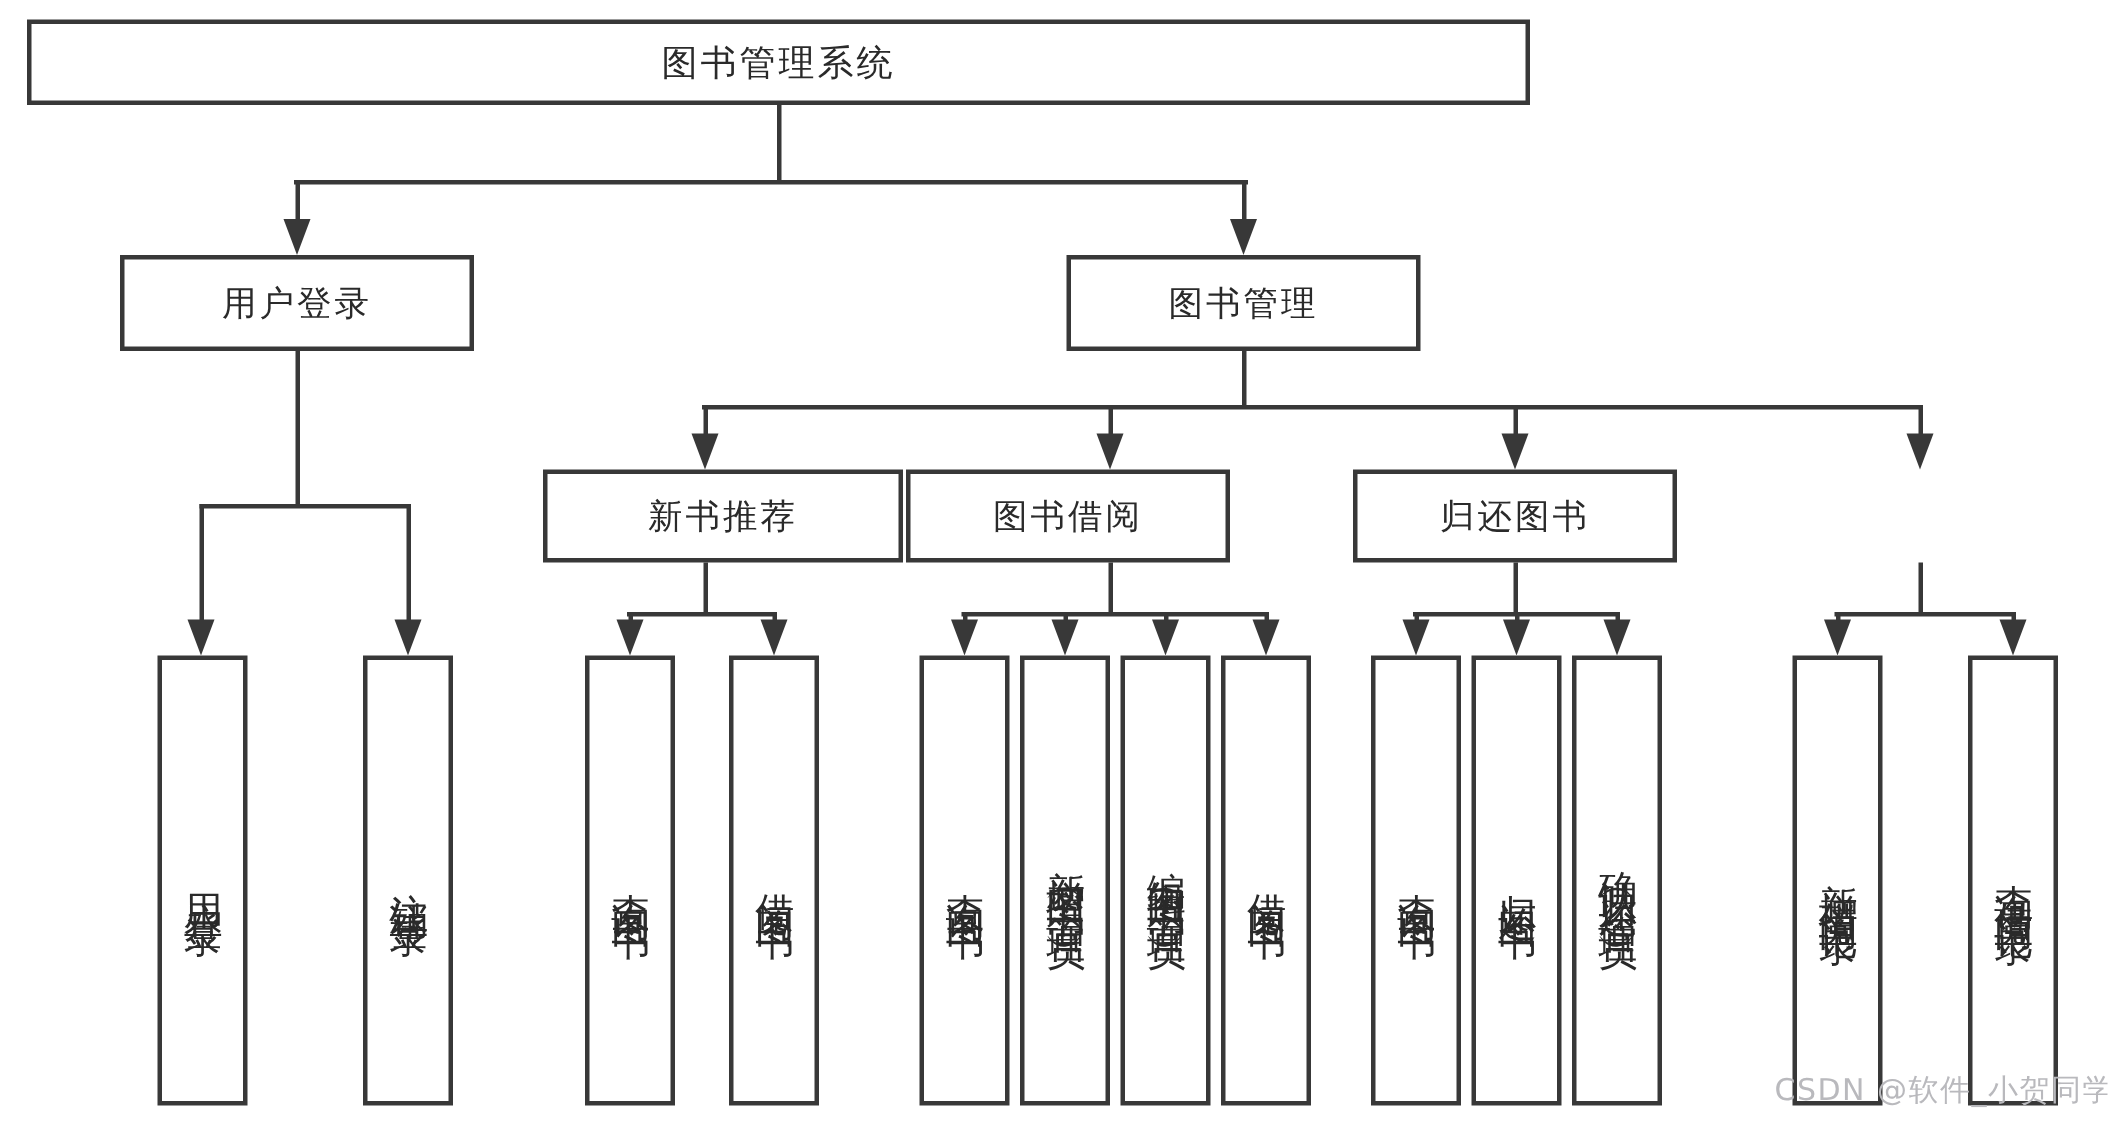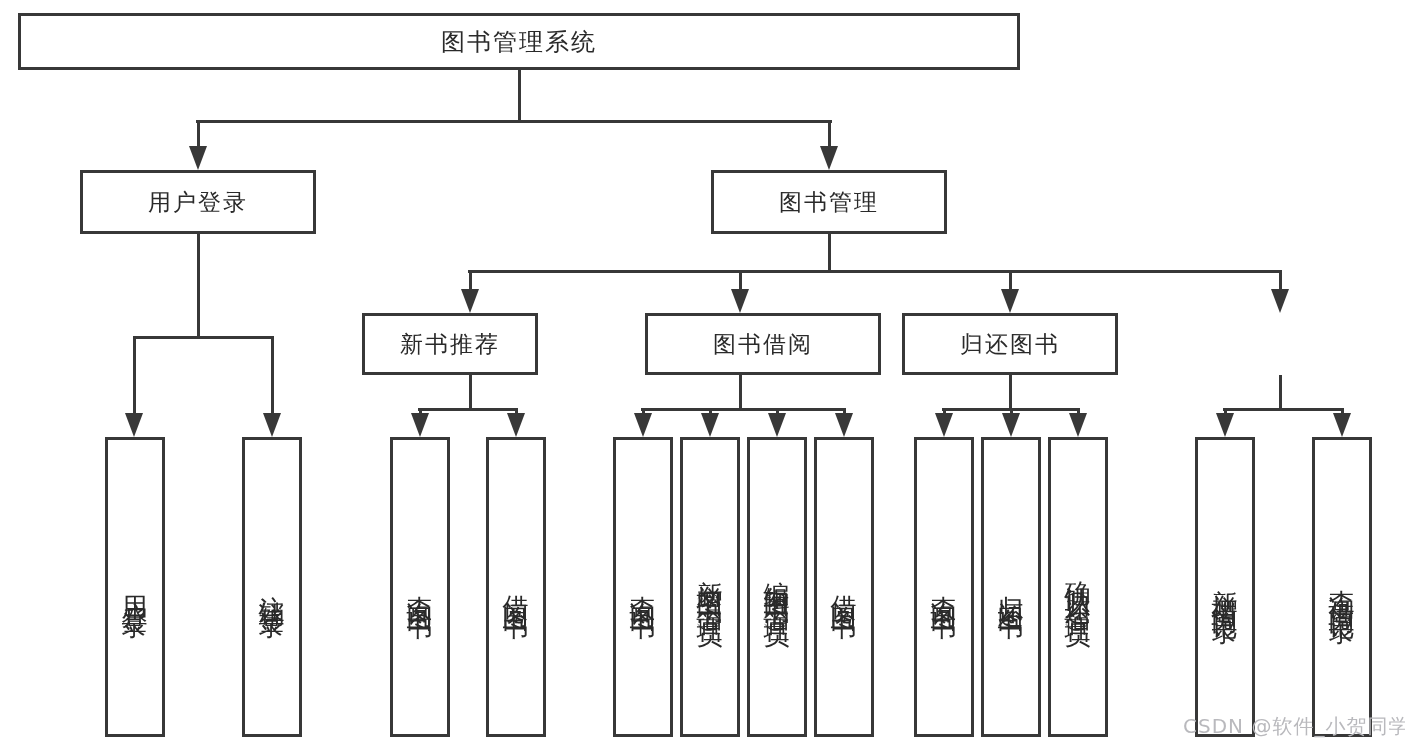--- a/index.html
+++ b/index.html
@@ -95,22 +95,22 @@
   <div class="hl" style="left:468px; top:270px; width:814px"></div>
   <div class="vl" style="left:469px; top:270px; height:22px"></div>
   <div class="arrow" style="left:461px; top:289px"></div>
   <div class="vl" style="left:739px; top:270px; height:22px"></div>
   <div class="arrow" style="left:731px; top:289px"></div>
   <div class="vl" style="left:1009px; top:270px; height:22px"></div>
   <div class="arrow" style="left:1001px; top:289px"></div>
   <div class="vl" style="left:1279px; top:270px; height:22px"></div>
   <div class="arrow" style="left:1271px; top:289px"></div>
 
-  <div class="box h" style="left:362px; top:313px; width:176px; height:62px">新书推荐</div>
-  <div class="box h" style="left:645px; top:313px; width:236px; height:62px">图书借阅</div>
+  <div class="box h" style="left:362px; top:313px; width:240px; height:62px">新书推荐</div>
+  <div class="box h" style="left:604px; top:313px; width:216px; height:62px">图书借阅</div>
   <div class="box h" style="left:902px; top:313px; width:216px; height:62px">归还图书</div>
 
   <div class="vl" style="left:469px; top:375px; height:33px"></div>
   <div class="hl" style="left:418px; top:408px; width:100px"></div>
   <div class="vl" style="left:419px; top:408px; height:8px"></div>
   <div class="arrow" style="left:411px; top:413px"></div>
   <div class="vl" style="left:515px; top:408px; height:8px"></div>
   <div class="arrow" style="left:507px; top:413px"></div>
 
   <div class="vl" style="left:739px; top:375px; height:33px"></div>

